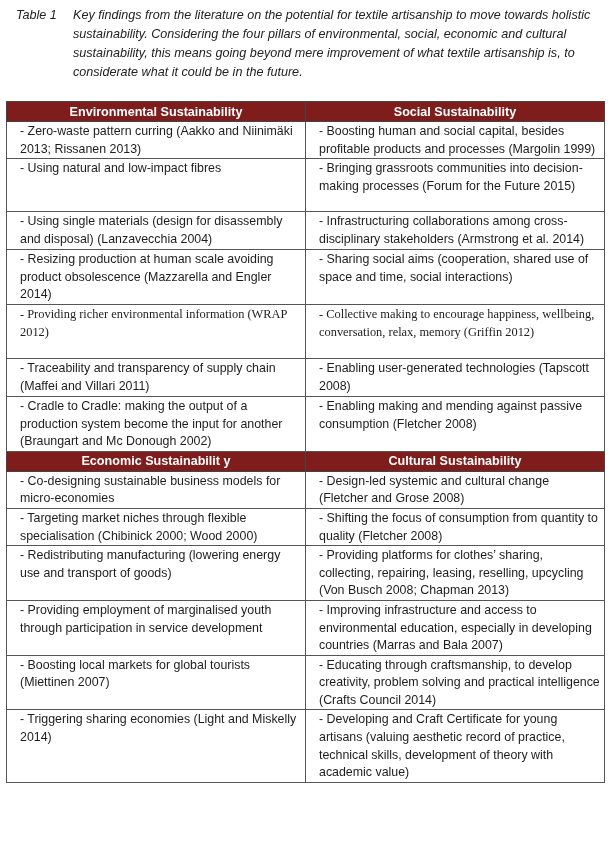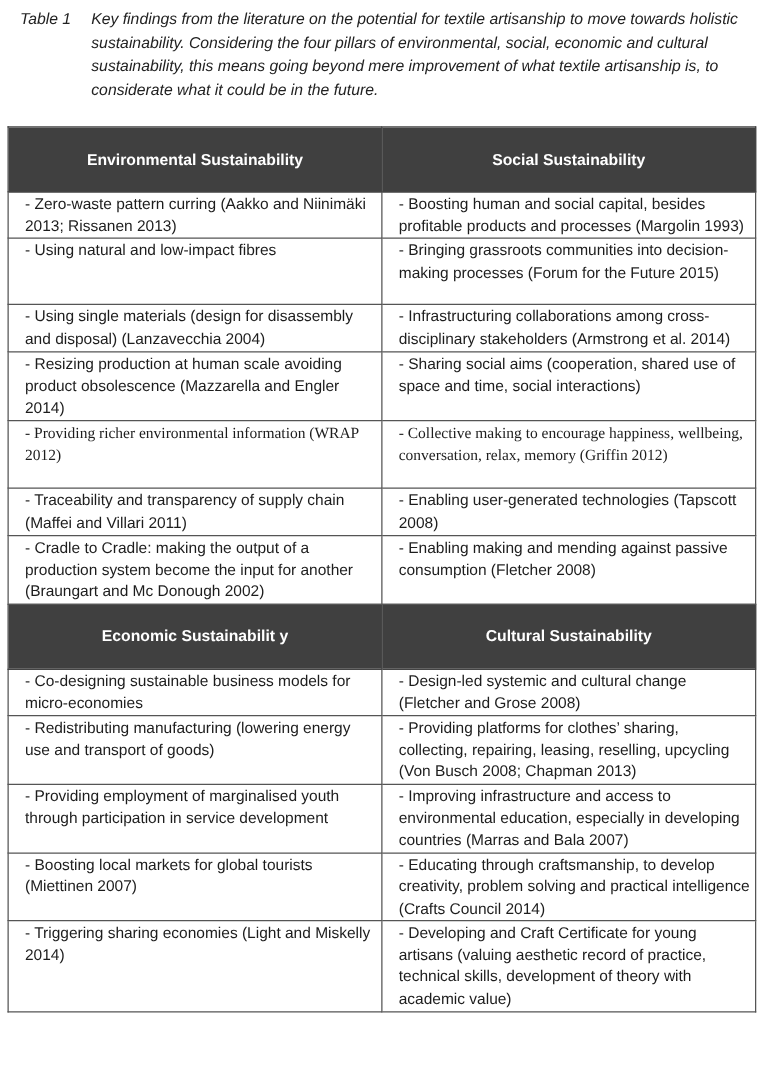--- a/index.html
+++ b/index.html
@@ -15,22 +15,22 @@
     .caption .lbl { width: 57px; flex: none; }
     .caption .txt { flex: 1; }
     table.findings {
       position: absolute; left: 6px; top: 101px; width: 598px;
       border-collapse: collapse; table-layout: fixed;
       font-size: 12.4px; line-height: 17.6px;
     }
     table.findings col.c1 { width: 299px; }
     table.findings col.c2 { width: 299px; }
     table.findings th {
-      background: #404040; color: #ffffff; font-weight: bold;
-      text-align: center; padding: 16px 4px; height: 19px; line-height: 18px;
+      background: #7f1d1d; color: #ffffff; font-weight: bold;
+      text-align: center; padding: 0 4px; height: 19px; line-height: 18px;
       border: 1px solid #444; font-size: 12.6px;
     }
     table.findings td {
       vertical-align: top; padding: 1px 3px 0 13px;
       border: 1px solid #555; color: #1d1d1d;
     }
   </style>
 </head>
 <body>
 
@@ -44,21 +44,21 @@
       <col class="c1">
       <col class="c2">
     </colgroup>
   <tbody id="tbody">
       <tr>
         <th>Environmental Sustainability</th>
         <th>Social Sustainability</th>
       </tr>
       <tr style="height: 37px;">
         <td>- Zero-waste pattern curring (Aakko and Niinimäki 2013; Rissanen 2013)</td>
-        <td>- Boosting human and social capital, besides profitable products and processes (Margolin 1993)</td>
+        <td>- Boosting human and social capital, besides profitable products and processes (Margolin 1999)</td>
       </tr>
       <tr style="height: 53px;">
         <td>- Using natural and low-impact fibres</td>
         <td>- Bringing grassroots communities into decision-making processes (Forum for the Future 2015)</td>
       </tr>
       <tr style="height: 38px;">
         <td>- Using single materials (design for disassembly and disposal) (Lanzavecchia 2004)</td>
         <td>- Infrastructuring collaborations among cross-disciplinary stakeholders (Armstrong et al. 2014)</td>
       </tr>
       <tr style="height: 54px;">
@@ -78,20 +78,24 @@
         <td>- Enabling making and mending against passive consumption (Fletcher 2008)</td>
       </tr>
       <tr>
         <th>Economic Sustainabilit y</th>
         <th>Cultural Sustainability</th>
       </tr>
       <tr style="height: 36px;">
         <td>- Co-designing sustainable business models for micro-economies</td>
         <td>- Design-led systemic and cultural change (Fletcher and Grose 2008)</td>
       </tr>
+      <tr style="height: 36px;">
+        <td>- Targeting market niches through flexible specialisation (Chibinick 2000; Wood 2000)</td>
+        <td>- Shifting the focus of consumption from quantity to quality (Fletcher 2008)</td>
+      </tr>
       <tr style="height: 54px;">
         <td>- Redistributing manufacturing (lowering energy use and transport of goods)</td>
         <td>- Providing platforms for clothes’ sharing, collecting, repairing, leasing, reselling, upcycling (Von Busch 2008; Chapman 2013)</td>
       </tr>
       <tr style="height: 54px;">
         <td>- Providing employment of marginalised youth through participation in service development</td>
         <td>- Improving infrastructure and access to environmental education, especially in developing countries (Marras and Bala 2007)</td>
       </tr>
       <tr style="height: 54px;">
         <td>- Boosting local markets for global tourists (Miettinen 2007)</td>

